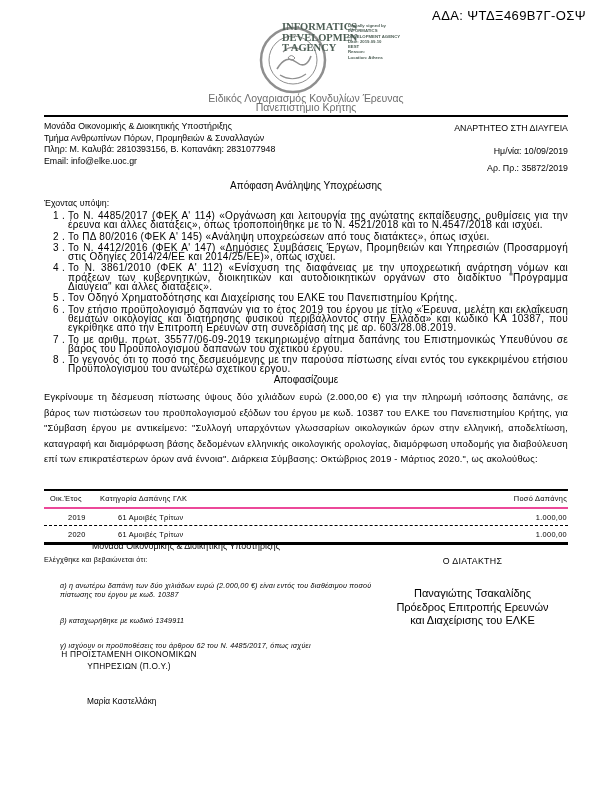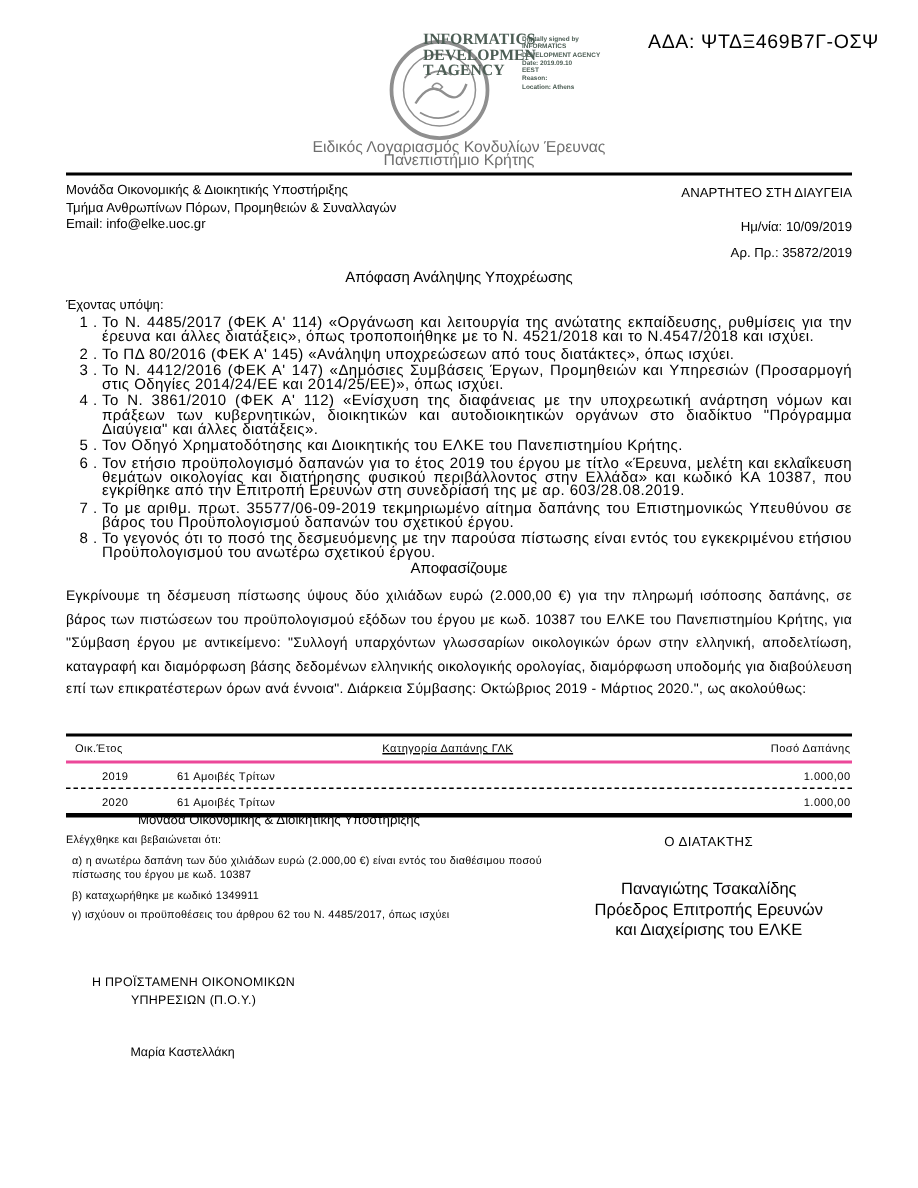--- a/index.html
+++ b/index.html
@@ -1,21 +1,21 @@
 <!DOCTYPE html>
 <html><head>
 <meta charset="utf-8">
 <style>
   html,body{margin:0;padding:0;background:#e8e8e8;}
   .page{
     position:relative;width:612px;height:792px;margin:0 auto;background:#ffffff;
     font-family:"Liberation Sans",sans-serif;color:#000;overflow:hidden;
   }
   
-  .ada{position:absolute;top:20px;right:26px;font-size:13px;letter-spacing:.4px;}
+  .ada{position:absolute;top:8px;right:26px;font-size:13px;letter-spacing:.4px;}
   
   .seal-wrap{position:absolute;left:258px;top:22px;width:170px;height:72px;}
   .seal-svg{position:absolute;left:0;top:3px;}
   .stamp-lines{position:absolute;left:24px;top:0;font-weight:bold;font-size:10.5px;line-height:10.5px;color:var(--stamp);font-family:Liberation Serif, serif;}
   .stamp-details{position:absolute;left:90px;top:1px;font-weight:bold;font-size:4.3px;line-height:5.3px;color:var(--stamp);white-space:pre-line;}
   .org-line1{position:absolute;left:0;width:100%;top:92px;text-align:center;font-size:10.5px;color:var(--orgtext);}
   .org-line2{position:absolute;left:0;width:100%;top:101px;text-align:center;font-size:10.5px;color:var(--orgtext);}
   .divider{position:absolute;left:44px;right:44px;top:115px;border-top:2px solid #000;}
   
   .hdr-left{position:absolute;left:44px;top:121px;font-size:8.8px;line-height:11.5px;}
@@ -31,27 +31,27 @@
   .decision-heading{position:absolute;left:0;width:100%;top:374px;text-align:center;font-size:10px;}
   .decision-body{position:absolute;left:44px;right:44px;top:390px;font-size:9.3px;line-height:15.6px;letter-spacing:.2px;text-align:justify;}
   
   .tbl{position:absolute;left:44px;right:44px;top:489px;font-size:7.4px;letter-spacing:.3px;border-bottom:3px solid #000;}
   .trow{display:flex;align-items:center;}
   .thead{border-top:2px solid #000;border-bottom:2px solid #ec4899;padding:3px 0 4px;}
   .tdata{padding:4px 0 3px;}
   .tdata.dash{border-bottom:1px dashed #000;}
   .c1{width:50px;padding-left:6px;}
   .c2{flex:1;}
-  .thead .c2{text-align:center;text-decoration:underline;}
+  .thead .c2{}
   .c3{width:70px;text-align:right;padding-right:1px;}
   .cell-year{padding-left:24px;}
   .unit-line{position:absolute;left:92px;top:541px;font-size:8.8px;}
   
   .verify{position:absolute;left:44px;top:555px;width:347px;font-size:7.2px;line-height:9.6px;letter-spacing:.2px;}
-  .verify .v-item{margin:4px;}
+  .verify .v-item{margin:16px;font-style:italic;}
   
   .diataktis{position:absolute;left:390px;top:556px;width:165px;text-align:center;font-size:8.8px;letter-spacing:.3px;}
   .signer{position:absolute;left:385px;top:587px;width:175px;text-align:center;font-size:11px;line-height:13.5px;}
   .poy{position:absolute;left:48px;top:648px;width:162px;text-align:center;font-size:8.3px;line-height:12px;letter-spacing:.2px;}
   .poy-name{position:absolute;left:87px;top:696px;font-size:8.3px;}
 </style>
 </head>
 <body>
 
 <div class="page" style="--stamp:#4d5e55;--orgtext:#6e6e6e;">
@@ -82,39 +82,40 @@
   </div>
 
   <div class="org-line1">Ειδικός Λογαριασμός Κονδυλίων Έρευνας</div>
   <div class="org-line2">Πανεπιστήμιο Κρήτης</div>
 
   <div class="divider"></div>
 
   <div class="hdr-left">
     <div>Μονάδα Οικονομικής &amp; Διοικητικής Υποστήριξης</div>
     <div>Τμήμα Ανθρωπίνων Πόρων, Προμηθειών &amp; Συναλλαγών</div>
+    <div>Πληρ: Μ. Καλυβά: 2810393156, Β. Κοπανάκη: 2831077948</div>
     <div>Email: info@elke.uoc.gr</div>
   </div>
 
   <div class="hdr-right">
     <div class="pub">ΑΝΑΡΤΗΤΕΟ ΣΤΗ ΔΙΑΥΓΕΙΑ</div>
     <div class="dt">Ημ/νία: 10/09/2019</div>
     <div>Αρ. Πρ.: 35872/2019</div>
   </div>
 
   <div class="doc-title">Απόφαση Ανάληψης Υποχρέωσης</div>
 
   <div class="preamble-label">Έχοντας υπόψη:</div>
 
   <ol class="preamble">
     <li>Το Ν. 4485/2017 (ΦΕΚ Α' 114) «Οργάνωση και λειτουργία της ανώτατης εκπαίδευσης, ρυθμίσεις για την έρευνα και άλλες διατάξεις», όπως τροποποιήθηκε με το Ν. 4521/2018 και το Ν.4547/2018 και ισχύει.</li>
     <li>Το ΠΔ 80/2016 (ΦΕΚ Α' 145) «Ανάληψη υποχρεώσεων από τους διατάκτες», όπως ισχύει.</li>
     <li>Το Ν. 4412/2016 (ΦΕΚ Α' 147) «Δημόσιες Συμβάσεις Έργων, Προμηθειών και Υπηρεσιών (Προσαρμογή στις Οδηγίες 2014/24/ΕΕ και 2014/25/ΕΕ)», όπως ισχύει.</li>
     <li>Το Ν. 3861/2010 (ΦΕΚ Α' 112) «Ενίσχυση της διαφάνειας με την υποχρεωτική ανάρτηση νόμων και πράξεων των κυβερνητικών, διοικητικών και αυτοδιοικητικών οργάνων στο διαδίκτυο "Πρόγραμμα Διαύγεια" και άλλες διατάξεις».</li>
-    <li>Τον Οδηγό Χρηματοδότησης και Διοικητικής του ΕΛΚΕ του Πανεπιστημίου Κρήτης.</li>
+    <li>Τον Οδηγό Χρηματοδότησης και Διαχείρισης του ΕΛΚΕ του Πανεπιστημίου Κρήτης.</li>
     <li>Τον ετήσιο προϋπολογισμό δαπανών για το έτος 2019 του έργου με τίτλο «Έρευνα, μελέτη και εκλαΐκευση θεμάτων οικολογίας και διατήρησης φυσικού περιβάλλοντος στην Ελλάδα» και κωδικό ΚΑ 10387, που εγκρίθηκε από την Επιτροπή Ερευνών στη συνεδρίασή της με αρ. 603/28.08.2019.</li>
     <li>Το με αριθμ. πρωτ. 35577/06-09-2019 τεκμηριωμένο αίτημα δαπάνης του Επιστημονικώς Υπευθύνου σε βάρος του Προϋπολογισμού δαπανών του σχετικού έργου.</li>
     <li>Το γεγονός ότι το ποσό της δεσμευόμενης με την παρούσα πίστωσης είναι εντός του εγκεκριμένου ετήσιου Προϋπολογισμού του ανωτέρω σχετικού έργου.</li>
   </ol>
 
   <div class="decision-heading">Αποφασίζουμε</div>
   <div class="decision-body">Εγκρίνουμε τη δέσμευση πίστωσης ύψους δύο χιλιάδων ευρώ (2.000,00 €) για την πληρωμή ισόποσης δαπάνης, σε βάρος των πιστώσεων του προϋπολογισμού εξόδων του έργου με κωδ. 10387 του ΕΛΚΕ του Πανεπιστημίου Κρήτης, για "Σύμβαση έργου με αντικείμενο: "Συλλογή υπαρχόντων γλωσσαρίων οικολογικών όρων στην ελληνική, αποδελτίωση, καταγραφή και διαμόρφωση βάσης δεδομένων ελληνικής οικολογικής ορολογίας, διαμόρφωση υποδομής για διαβούλευση επί των επικρατέστερων όρων ανά έννοια". Διάρκεια Σύμβασης: Οκτώβριος 2019 - Μάρτιος 2020.", ως ακολούθως:</div>
 
   <div class="tbl">
     <div class="trow thead">

